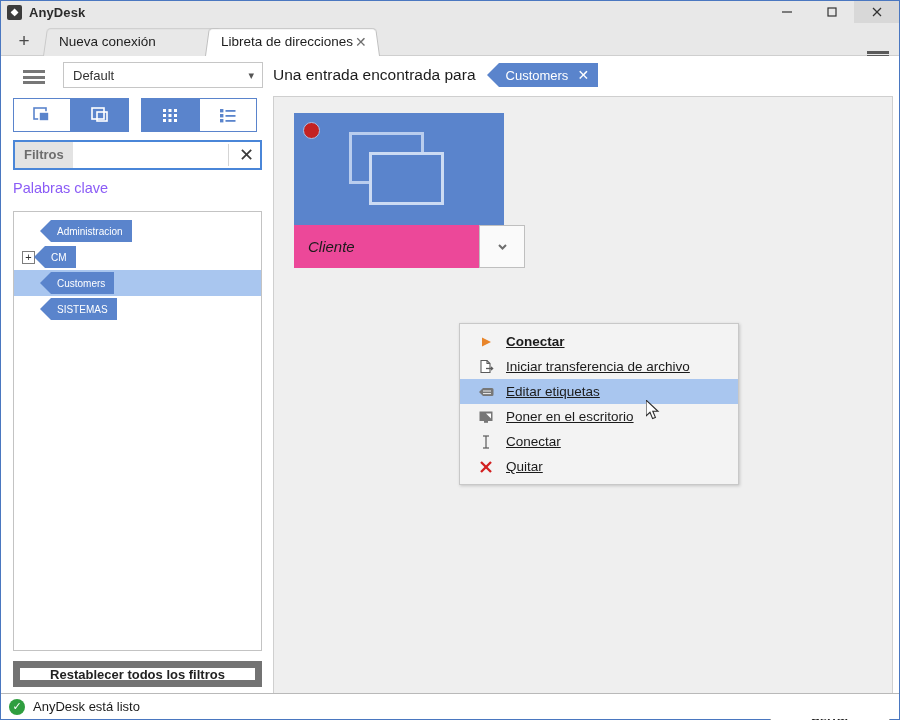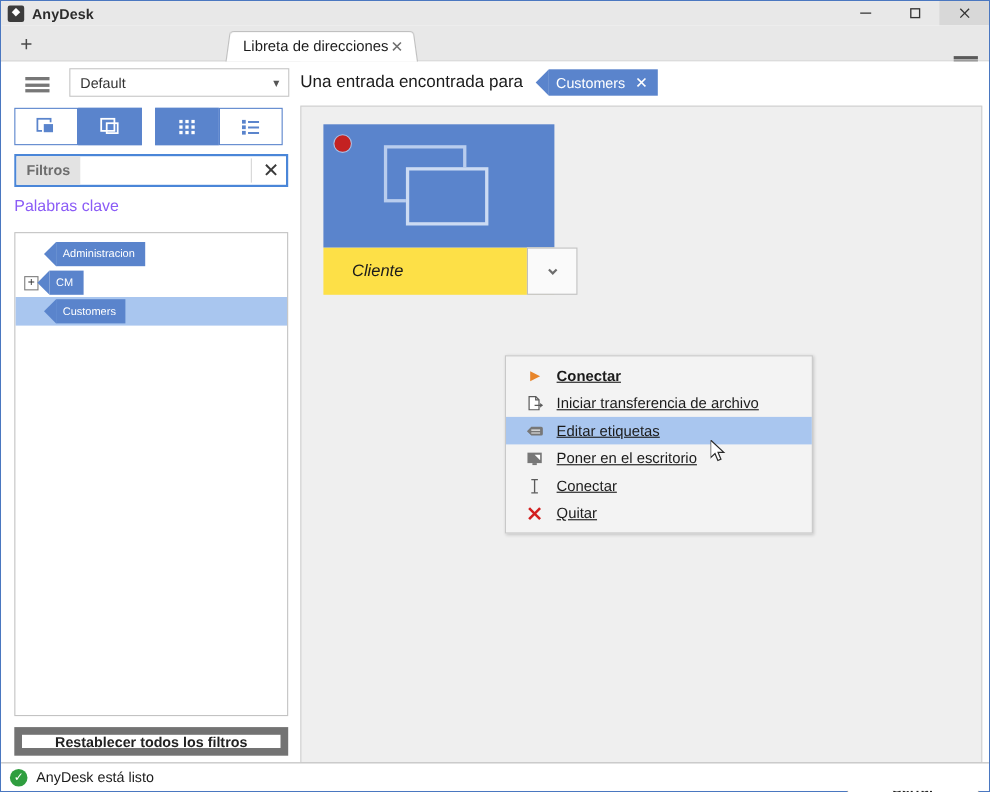--- a/index.html
+++ b/index.html
@@ -213,22 +213,22 @@
   }
   .win-back {
     position: absolute; left: 55px; top: 19px; width: 75px; height: 52px;
     border: 3px solid #b9cdee;
   }
   .win-front {
     position: absolute; left: 75px; top: 39px; width: 75px; height: 53px;
     border: 3px solid #ccdbf3; background: #5a84cc;
   }
   .card-label {
-    width: 210px; height: 43px; background: #fde047;
-    display: flex; align-items: center; padding-left: 26px;
+    width: 210px; height: 43px; background: #ec4899;
+    display: flex; align-items: center; padding-left: 14px;
     font-size: 15px; font-style: italic; color: #1b1b1b;
   }
   .card-drop {
     position: absolute; left: 185px; top: 112px; width: 46px; height: 43px;
     background: #fafafa; border: 1px solid #bfbfbf;
     display: flex; align-items: center; justify-content: center;
     color: #6d6d6d; font-size: 12px;
   }
 
   
@@ -298,20 +298,24 @@
             <line x1="2" y1="2" x2="10" y2="10" stroke="#333" stroke-width="1.2"></line>
             <line x1="10" y1="2" x2="2" y2="10" stroke="#333" stroke-width="1.2"></line>
           </svg>
       </div>
     </div>
   </div>
 
   <div class="tabstrip">
     <div class="newtab-btn">+</div>
 
+    <div class="tab inactive" id="tab-new">
+      <div class="tab-shape"></div>
+      <span class="tab-label">Nueva conexión</span>
+    </div>
 
     <div class="tab active" id="tab-addr">
       <div class="tab-shape"></div>
       <span class="tab-label">Libreta de direcciones</span>
       <span class="tab-close">✕</span>
     </div>
 
     <div class="hamburger-right">
       <i></i>
         <i></i>
@@ -398,20 +402,24 @@
         <div class="tag-row">
           <span class="expander">+</span>
           <span class="tag-chip" style="margin-left:6px;">CM</span>
         </div>
 
         <div class="tag-row selected">
           <span class="expander-spacer"></span>
           <span class="tag-chip">Customers</span>
         </div>
 
+        <div class="tag-row">
+          <span class="expander-spacer"></span>
+          <span class="tag-chip">SISTEMAS</span>
+        </div>
 
       </div>
 
       <div class="reset-btn">Restablecer todos los filtros</div>
     </div>
 
     <div class="right-panel">
 
       <div class="content-head">
         <span class="head-text">Una entrada encontrada para</span>

